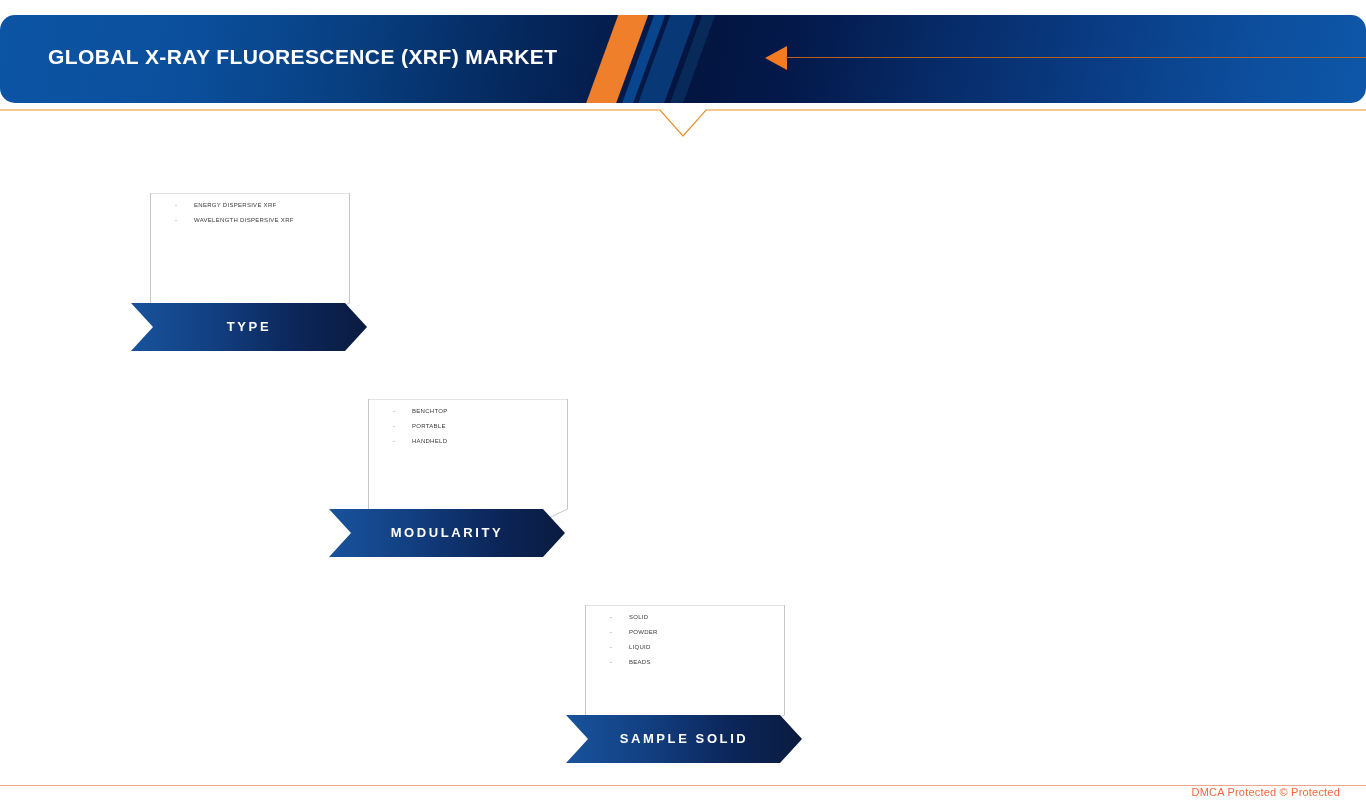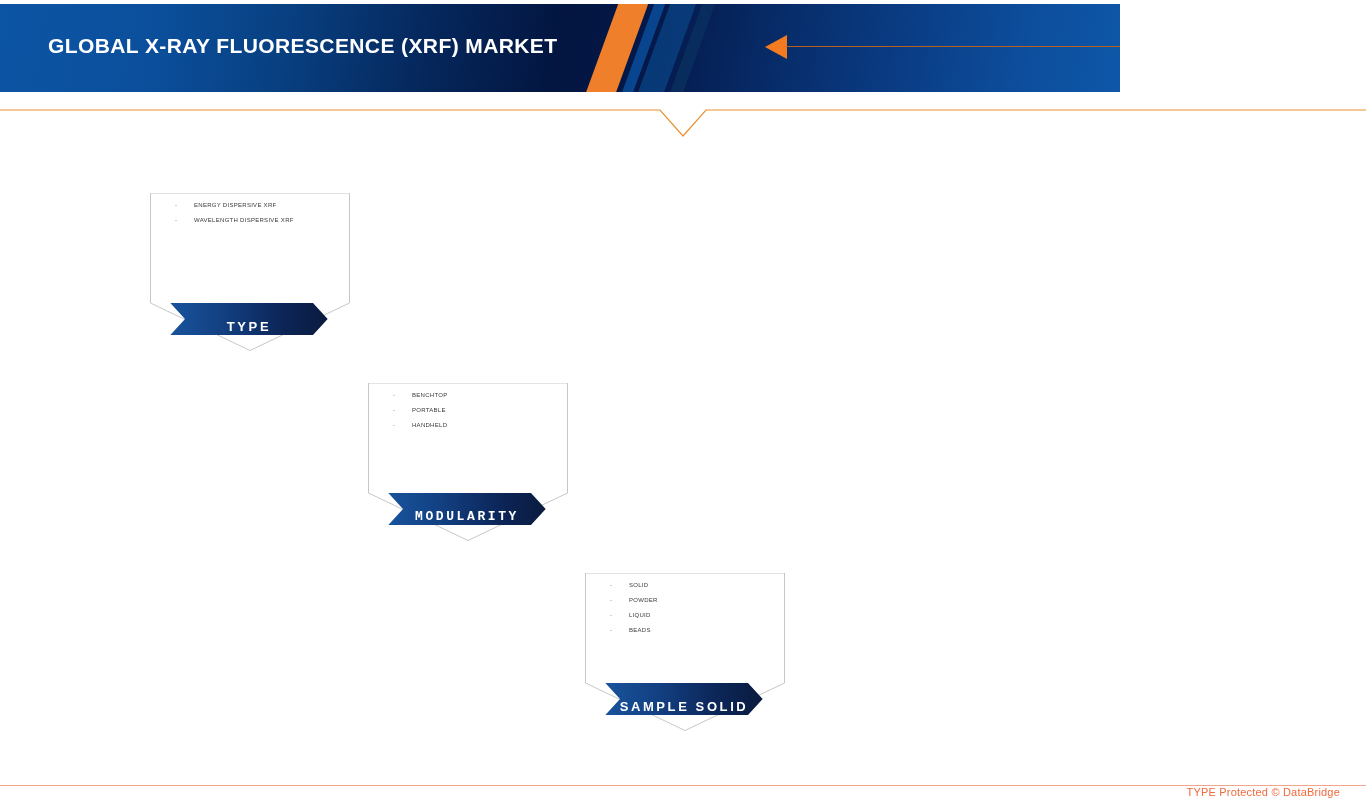--- a/index.html
+++ b/index.html
@@ -13,35 +13,36 @@
     height: 808px;
     position: relative;
     overflow: hidden;
     font-family: "Liberation Sans", sans-serif;
     -webkit-font-smoothing: antialiased;
   }
 
   
   .header {
     position: absolute;
-    left: 0; top: 4px;
-    width: 1120px;
+    left: 0; top: 15px;
+    width: 1366px;
     height: 88px;
     background: linear-gradient(100deg,
         #0c55a4 0%,
         #0b4f9c 14%,
         #083f80 26%,
         #05265a 39%,
         #031540 50%,
         #04194a 58%,
         #072a66 68%,
         #0a3c84 80%,
         #0d4f9e 92%,
         #0e57a8 100%);
     overflow: hidden;
+    border-radius: 15px;
   }
   .hdr-stripe {
     position: absolute;
     top: -30px;
     height: 160px;
     transform: skewX(-20deg);
   }
   .hdr-stripe.orange {
     left: 600px;
     width: 30px;
@@ -101,21 +102,21 @@
     height: 36px;
   }
   .divider-wrap svg { display: block; }
 
   
   .node {
     position: absolute;
   }
   .banner {
     position: relative;
-    height: 32px;
+    height: 48px;
   }
   .banner .shape {
     position: absolute;
     left: 0; top: 0;
     width: 100%;
     height: 100%;
   }
   .banner .label {
     position: absolute;
     left: 0; top: 0;
@@ -238,21 +239,21 @@
     <div class="node card" style="left: 368px; top: 193px; width: 200px; height: 158px;">
       <svg class="cardshape" width="200" height="158" viewBox="0 0 200 158">
         <polygon points="0.5,0 199.5,0 199.5,110 100,157.5 0.5,110" fill="#ffffff" stroke="#b9b9b9" stroke-width="0.8"></polygon>
       </svg>
       <ul class="itemlist sparse" style="top: 8px;">
         <li>BENCHTOP</li>
         <li>PORTABLE</li>
         <li>HANDHELD</li>
       </ul>
     </div>
-    <div class="node banner" style="left: 349px; top: 145px; width: 236px; font-family: Liberation Mono, monospace;">
+    <div class="node banner" style="left: 329px; top: 145px; width: 236px;">
       <svg class="shape" width="236" height="48" viewBox="0 0 236 48">
         <defs>
           <linearGradient id="grad-modularity" x1="0%" y1="0%" x2="100%" y2="0%">
             <stop offset="0%" stop-color="#18539c"></stop>
             <stop offset="35%" stop-color="#123f80"></stop>
             <stop offset="70%" stop-color="#0c2659"></stop>
             <stop offset="100%" stop-color="#0a1b3e"></stop>
           </linearGradient>
         </defs>
         <polygon points="0,0 214,0 236,24 214,48 0,48 22,24" fill="url(#grad-modularity)"></polygon>
@@ -280,13 +281,13 @@
             <stop offset="100%" stop-color="#0a1b3e"></stop>
           </linearGradient>
         </defs>
         <polygon points="0,0 214,0 236,24 214,48 0,48 22,24" fill="url(#grad-sample-type)"></polygon>
       </svg>
       <div class="label">SAMPLE SOLID</div>
     </div>
   </div>
 
 <div class="footer-line"></div>
-<div class="footer-text">TYPE Protected © DataBridge</div>
+<div class="footer-text">DMCA Protected © Protected</div>
 
 </body></html>

